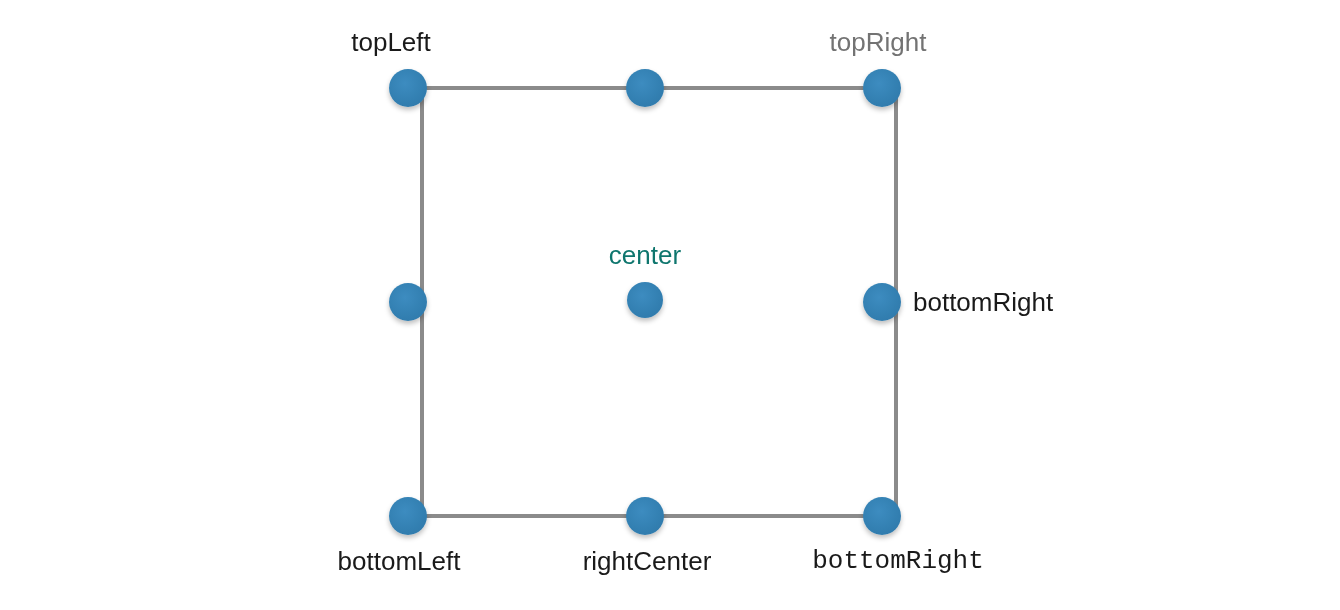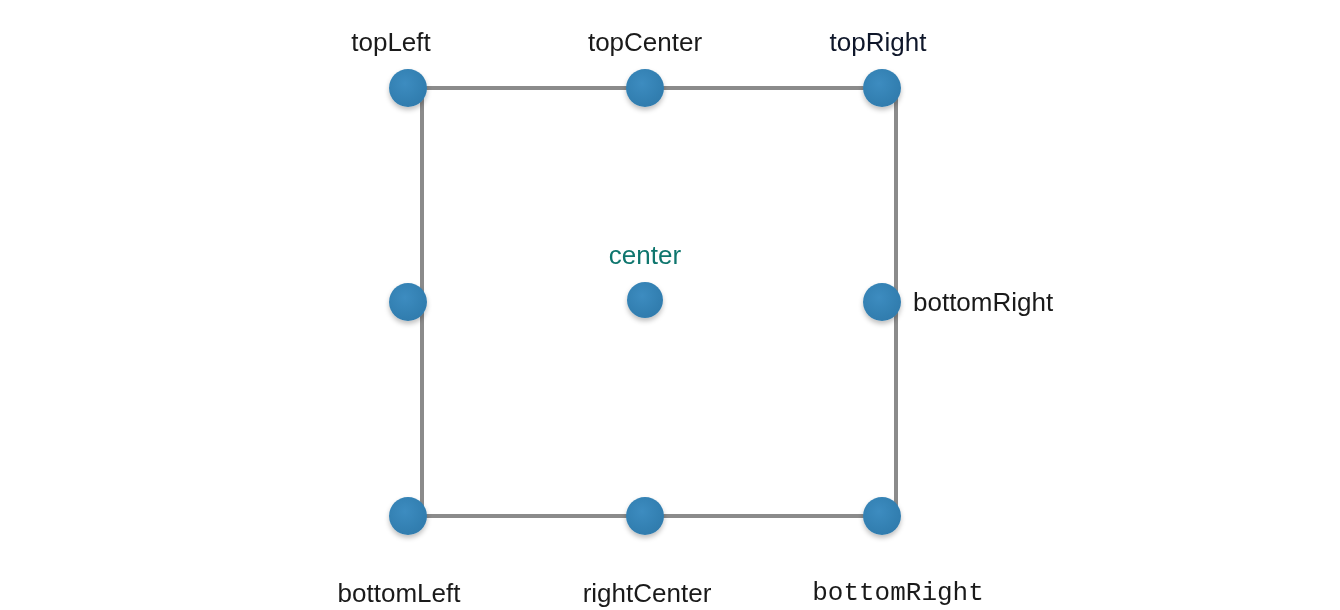--- a/index.html
+++ b/index.html
@@ -31,41 +31,40 @@
     box-shadow: 0 3px 5px rgba(0,0,0,0.25);
   }
   .label {
     position: absolute;
     font-size: 26px;
     line-height: 1.15;
     color: #1a1a1a;
     white-space: nowrap;
   }
   .label-top    { transform: translate(-50%, -100%); }
-  .label-bottom { transform: translate(-50%, 0); margin-top: 32px; }
+  .label-bottom { transform: translate(-50%, 0); }
   .label-left   { transform: translate(-100%, -50%); }
   .label-right  { transform: translate(0, -50%); }
 </style>
 </head>
 <body>
 
 <div class="stage" style="background: rgb(255, 255, 255);">
   <svg class="edges" xmlns="http://www.w3.org/2000/svg" width="1340" height="610" viewBox="0 0 1340 610">
       <line x1="408" y1="88" x2="882" y2="88" stroke="#8B8B8B" stroke-width="4"></line>
       <line x1="882" y1="88" x2="882" y2="516" stroke="#8B8B8B" stroke-width="4"></line>
       <line x1="882" y1="516" x2="408" y2="516" stroke="#8B8B8B" stroke-width="4"></line>
       <line x1="408" y1="516" x2="408" y2="88" stroke="#8B8B8B" stroke-width="4"></line>
     </svg>
 
 <div class="dot" style="left: 389px; top: 69px; width: 38px; height: 38px; background: radial-gradient(circle at 42% 38%, rgb(61, 140, 192) 0%, rgb(51, 128, 178) 55%, rgb(46, 118, 167) 100%);"></div>
     <div class="label label-top" style="color: rgb(26, 26, 26); left: 391px; top: 58px;">topLeft</div>
     <div class="dot" style="left: 626px; top: 69px; width: 38px; height: 38px; background: radial-gradient(circle at 42% 38%, rgb(61, 140, 192) 0%, rgb(51, 128, 178) 55%, rgb(46, 118, 167) 100%);"></div>
-    <div class="label label-top" style="color: rgb(26, 26, 26); left: 645px; top: 58px;">topCenter</div>
     <div class="dot" style="left: 863px; top: 69px; width: 38px; height: 38px; background: radial-gradient(circle at 42% 38%, rgb(61, 140, 192) 0%, rgb(51, 128, 178) 55%, rgb(46, 118, 167) 100%);"></div>
-    <div class="label label-top" style="color: #0f172a; left: 878px; top: 58px;">topRight</div>
+    <div class="label label-top" style="color: #737373; left: 878px; top: 58px;">topRight</div>
     <div class="dot" style="left: 389px; top: 283px; width: 38px; height: 38px; background: radial-gradient(circle at 42% 38%, rgb(61, 140, 192) 0%, rgb(51, 128, 178) 55%, rgb(46, 118, 167) 100%);"></div>
     <div class="dot" style="left: 627px; top: 282px; width: 36px; height: 36px; background: radial-gradient(circle at 42% 38%, rgb(61, 140, 192) 0%, rgb(51, 128, 178) 55%, rgb(46, 118, 167) 100%);"></div>
     <div class="label label-top" style="color: #0f766e; left: 645px; top: 271px;">center</div>
     <div class="dot" style="left: 863px; top: 283px; width: 38px; height: 38px; background: radial-gradient(circle at 42% 38%, rgb(61, 140, 192) 0%, rgb(51, 128, 178) 55%, rgb(46, 118, 167) 100%);"></div>
     <div class="label label-right" style="color: rgb(26, 26, 26); left: 913px; top: 303px;">bottomRight</div>
     <div class="dot" style="left: 389px; top: 497px; width: 38px; height: 38px; background: radial-gradient(circle at 42% 38%, rgb(61, 140, 192) 0%, rgb(51, 128, 178) 55%, rgb(46, 118, 167) 100%);"></div>
     <div class="label label-bottom" style="color: rgb(26, 26, 26); left: 399px; top: 547px;">bottomLeft</div>
     <div class="dot" style="left: 626px; top: 497px; width: 38px; height: 38px; background: radial-gradient(circle at 42% 38%, rgb(61, 140, 192) 0%, rgb(51, 128, 178) 55%, rgb(46, 118, 167) 100%);"></div>
     <div class="label label-bottom" style="color: rgb(26, 26, 26); left: 647px; top: 547px;">rightCenter</div>
     <div class="dot" style="left: 863px; top: 497px; width: 38px; height: 38px; background: radial-gradient(circle at 42% 38%, rgb(61, 140, 192) 0%, rgb(51, 128, 178) 55%, rgb(46, 118, 167) 100%);"></div>

